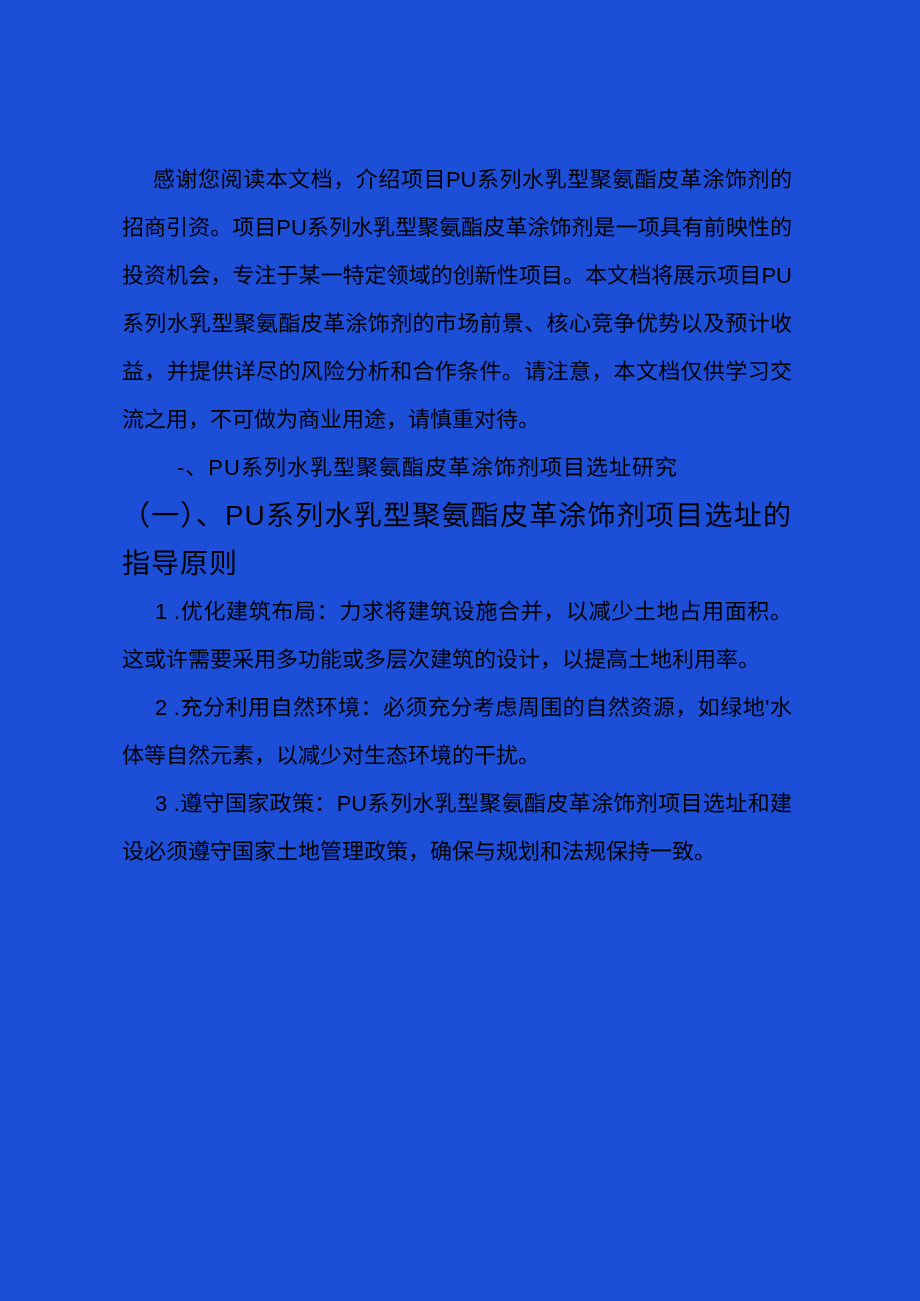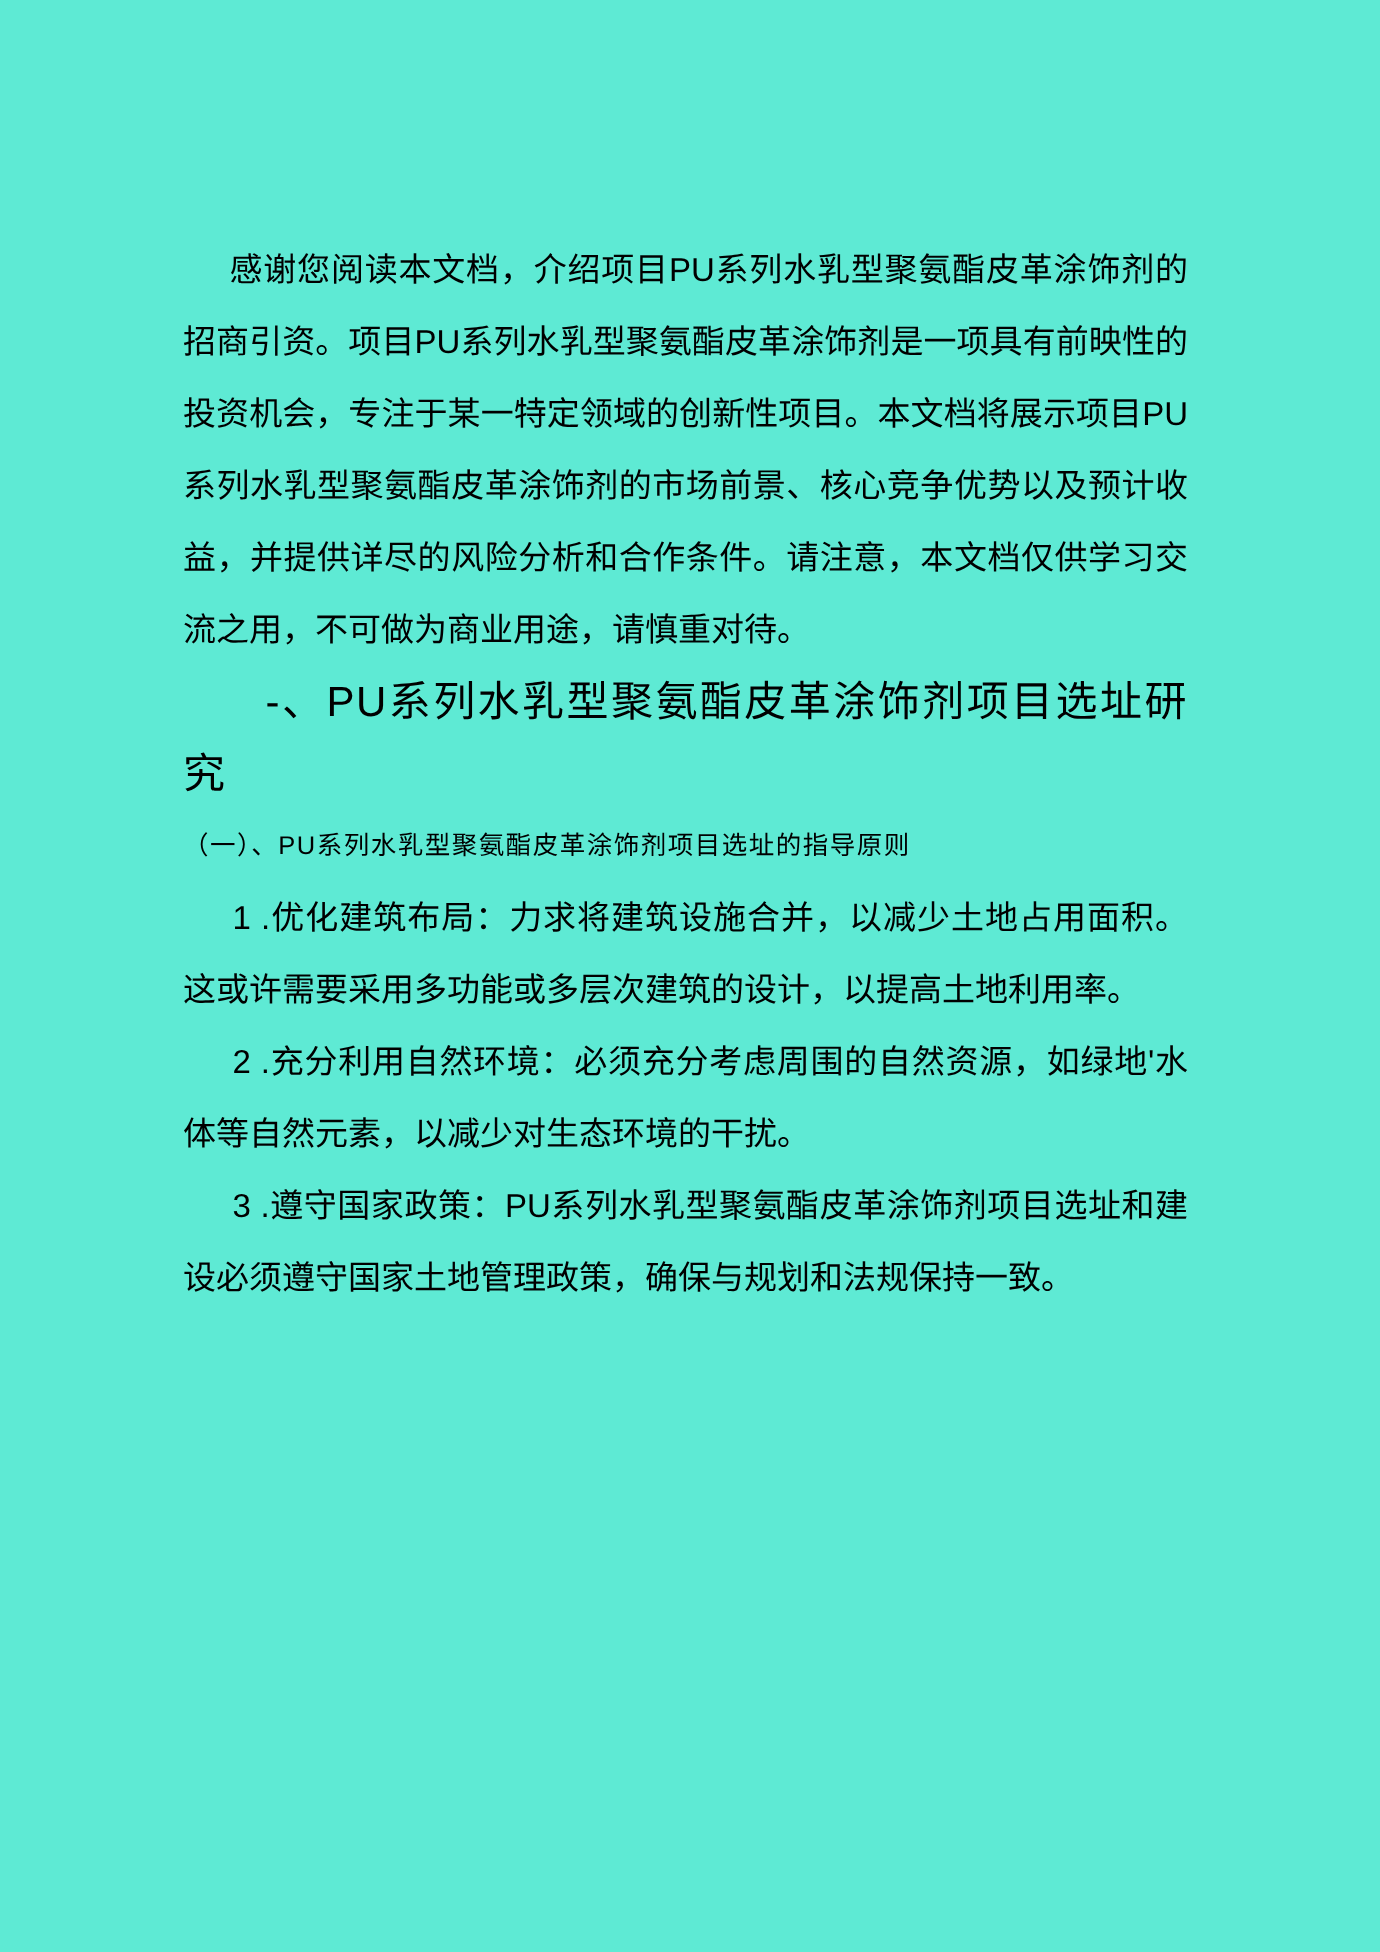--- a/index.html
+++ b/index.html
@@ -5,45 +5,45 @@
   html, body {
     margin: 0;
     padding: 0;
     background: #ffffff;
   }
   .page {
     position: relative;
     width: 920px;
     height: 1301px;
     margin: 0 auto;
-    background: #5eead4;
+    background: #1d4ed8;
     box-sizing: border-box;
     padding: 156px 128px 0 122px;
     font-family: "Liberation Sans", "DejaVu Sans", sans-serif;
     color: #000000;
     font-size: 22px;
     overflow: hidden;
   }
   .page p, .page h1, .page h2 {
     margin: 0;
     font-weight: 400;
     text-align: justify;
   }
   .para {
     line-height: 48px;
     text-indent: 31px;
   }
   .h1 {
-    font-size: 28px;
+    font-size: 22px;
     line-height: 48px;
     text-indent: 55px;
     letter-spacing: 1px;
   }
   .h2 {
-    font-size: 17px;
+    font-size: 28px;
     line-height: 48px;
     text-indent: 0;
     letter-spacing: 1px;
   }
   .para-after-h2 {
     margin-top: 7px;
   }
   .item {
     line-height: 48px;
     text-indent: 33px;

